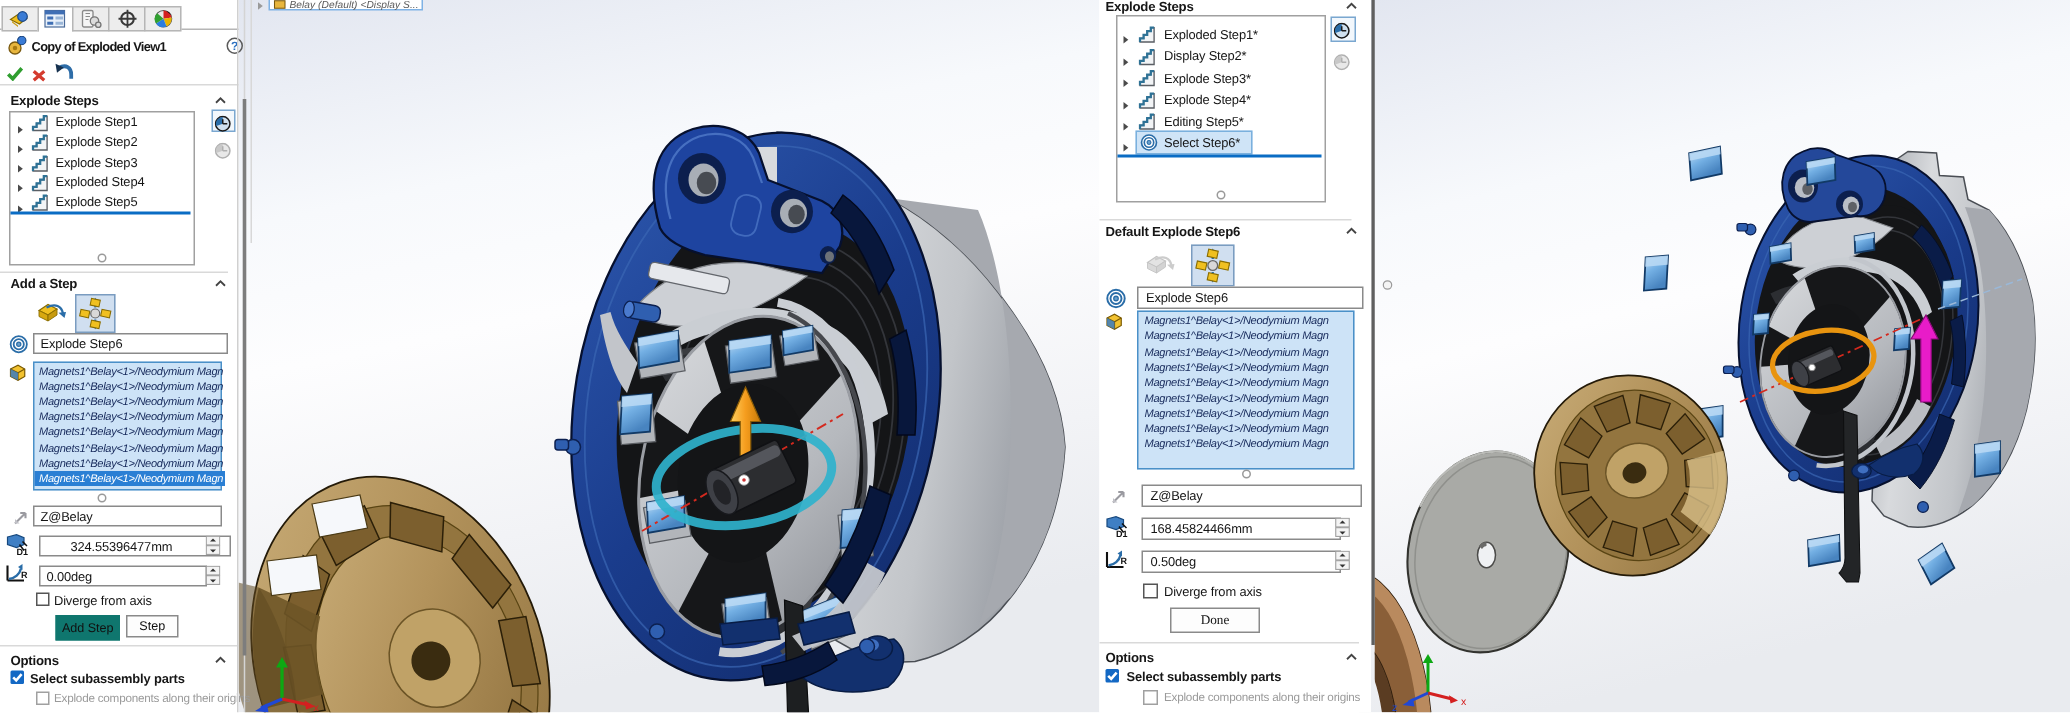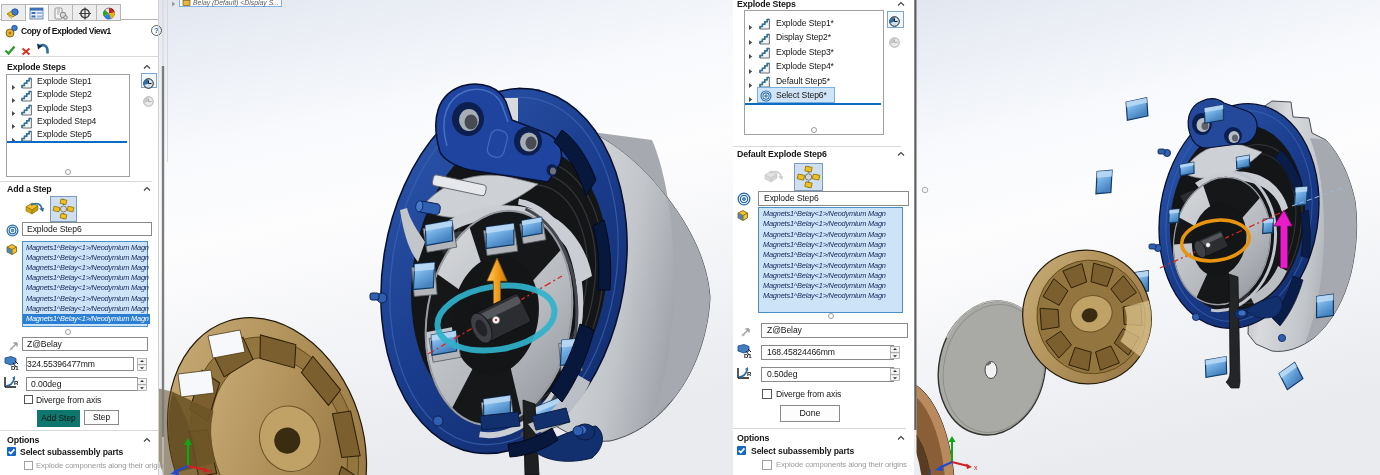--- a/index.html
+++ b/index.html
@@ -645,21 +645,21 @@
  <div class="abs" style="left:8px;top:338px;" id="dirIcoL"><svg width="11" height="11">
         <path d="M2 9 L9 2 M9 2 L5.5 2 M9 2 L9 5.5" stroke="#9a9aa0" stroke-width="1.4" fill="none"></path>
         <path d="M2 9 l3 0 l-3 -3 z" fill="#c0c0c6"></path>
       </svg></div>
  <div class="fld" style="left:22px;top:337px;width:120px;height:12px;line-height:12px;padding-left:4px;">Z@Belay</div>
  <div class="abs" style="left:3px;top:355px;" id="distIcoL"><svg width="16" height="16">
         <path d="M2 3 L8 1.5 L13 3.5 L13 8 L8 10 L2 8 Z" fill="#3f7fc4" stroke="#16487e" stroke-width="0.8"></path>
         <path d="M12 6 L15 9 M10 8 L13 12" stroke="#111" stroke-width="1"></path>
         <text x="8" y="15" font-size="6" font-weight="bold" fill="#111">D1</text>
       </svg></div>
- <div class="fld" style="left:26px;top:357px;width:106px;height:12px;line-height:12px;padding-left:0;">324.55396477mm</div>
+ <div class="fld" style="left:26px;top:357px;width:106px;height:12px;line-height:12px;padding-left:20px;">324.55396477mm</div>
  <div class="abs spin" style="left:136.5px;top:357px;" id="spinL1"><svg width="10" height="13">
         <rect x="0.5" y="0.5" width="9" height="5.8" fill="#f4f4f4" stroke="#9a9a9a" stroke-width="0.7"></rect>
         <rect x="0.5" y="6.8" width="9" height="5.8" fill="#f4f4f4" stroke="#9a9a9a" stroke-width="0.7"></rect>
         <path d="M3 4 l2 -2 l2 2 z" fill="#333"></path>
         <path d="M3 9.3 l2 2 l2 -2 z" fill="#333"></path>
       </svg></div>
  <div class="abs" style="left:3px;top:374px;" id="angIcoL"><svg width="16" height="16">
         <path d="M2 13 L13 13 M2 13 L2 3" stroke="#111" stroke-width="1.4"></path>
         <path d="M3 12 A9 9 0 0 0 11 5" fill="none" stroke="#2a6da8" stroke-width="1.6"></path>
         <path d="M12 2 l-3 2 l3 2 z" fill="#2a6da8"></path>
@@ -704,21 +704,21 @@
     </div>
  <div class="listbox" style="left:11px;top:10px;width:138px;height:123px;"></div>
  <div id="stepsR">
       <div class="abs" style="left:15px;top:17px;"><svg width="5" height="7">
           <path d="M1 1 L4.2 3.5 L1 6 Z" fill="#4a4a4a"></path>
         </svg></div>
       <div class="abs" style="left:25px;top:16px;"><svg width="13" height="12">
           <path d="M2 11 L2 8.6 L4.4 8.6 L4.4 6.2 L6.8 6.2 L6.8 3.8 L9.2 3.8 L9.2 1.4 L11.4 1.4 L11.4 11 Z" fill="#f2f4f6" stroke="#5a5e64" stroke-width="0.9"></path>
           <path d="M2 11 L2 8.6 L4.4 8.6 L4.4 6.2 L6.8 6.2 L6.8 3.8 L9.2 3.8 L9.2 1.4 L11.4 1.4" fill="none" stroke="#2e7296" stroke-width="1.5"></path>
         </svg></div>
-      <div class="row" style="left:43px;top:17.5px;">Explode Step1*</div>
+      <div class="row" style="left:43px;top:17.5px;">Exploded Step1*</div>
       <div class="abs" style="left:15px;top:31.6px;"><svg width="5" height="7">
           <path d="M1 1 L4.2 3.5 L1 6 Z" fill="#4a4a4a"></path>
         </svg></div>
       <div class="abs" style="left:25px;top:30.6px;"><svg width="13" height="12">
           <path d="M2 11 L2 8.6 L4.4 8.6 L4.4 6.2 L6.8 6.2 L6.8 3.8 L9.2 3.8 L9.2 1.4 L11.4 1.4 L11.4 11 Z" fill="#f2f4f6" stroke="#5a5e64" stroke-width="0.9"></path>
           <path d="M2 11 L2 8.6 L4.4 8.6 L4.4 6.2 L6.8 6.2 L6.8 3.8 L9.2 3.8 L9.2 1.4 L11.4 1.4" fill="none" stroke="#2e7296" stroke-width="1.5"></path>
         </svg></div>
       <div class="row" style="left:43px;top:32.1px;">Display Step2*</div>
       <div class="abs" style="left:15px;top:46.2px;"><svg width="5" height="7">
           <path d="M1 1 L4.2 3.5 L1 6 Z" fill="#4a4a4a"></path>
@@ -736,21 +736,21 @@
           <path d="M2 11 L2 8.6 L4.4 8.6 L4.4 6.2 L6.8 6.2 L6.8 3.8 L9.2 3.8 L9.2 1.4 L11.4 1.4" fill="none" stroke="#2e7296" stroke-width="1.5"></path>
         </svg></div>
       <div class="row" style="left:43px;top:61.3px;">Explode Step4*</div>
       <div class="abs" style="left:15px;top:75.4px;"><svg width="5" height="7">
           <path d="M1 1 L4.2 3.5 L1 6 Z" fill="#4a4a4a"></path>
         </svg></div>
       <div class="abs" style="left:25px;top:74.4px;"><svg width="13" height="12">
           <path d="M2 11 L2 8.6 L4.4 8.6 L4.4 6.2 L6.8 6.2 L6.8 3.8 L9.2 3.8 L9.2 1.4 L11.4 1.4 L11.4 11 Z" fill="#f2f4f6" stroke="#5a5e64" stroke-width="0.9"></path>
           <path d="M2 11 L2 8.6 L4.4 8.6 L4.4 6.2 L6.8 6.2 L6.8 3.8 L9.2 3.8 L9.2 1.4 L11.4 1.4" fill="none" stroke="#2e7296" stroke-width="1.5"></path>
         </svg></div>
-      <div class="row" style="left:43px;top:75.9px;">Default Step5*</div>
+      <div class="row" style="left:43px;top:75.9px;">Editing Step5*</div>
       <div class="abs" style="left:15px;top:89px;"><svg width="5" height="7">
           <path d="M1 1 L4.2 3.5 L1 6 Z" fill="#4a4a4a"></path>
         </svg></div>
     </div>
  <div class="abs" style="left:24px;top:86.5px;width:76px;height:14px;background:#cfe4f7;border:1px solid #7ab0dd;"></div>
  <div class="abs" style="left:27px;top:88px;" id="radIcoR0"><svg width="12" height="12" viewBox="0 0 13 13">
         <circle cx="6.5" cy="6.5" r="5.4" fill="#fff" stroke="#2a6da8" stroke-width="1.2"></circle>
         <circle cx="6.5" cy="6.5" r="3.4" fill="none" stroke="#2a6da8" stroke-width="1.2"></circle>
         <circle cx="6.5" cy="6.5" r="1.4" fill="#6aa0cc" stroke="#2a6da8" stroke-width="0.8"></circle>
       </svg></div>
@@ -852,21 +852,21 @@
       </svg></div>
  <div class="fld" style="left:28px;top:367px;width:126px;height:13px;line-height:13px;padding-left:5px;">0.50deg</div>
  <div class="abs spin" style="left:157px;top:367px;" id="spinR2"><svg width="10" height="13">
         <rect x="0.5" y="0.5" width="9" height="5.8" fill="#f4f4f4" stroke="#9a9a9a" stroke-width="0.7"></rect>
         <rect x="0.5" y="6.8" width="9" height="5.8" fill="#f4f4f4" stroke="#9a9a9a" stroke-width="0.7"></rect>
         <path d="M3 4 l2 -2 l2 2 z" fill="#333"></path>
         <path d="M3 9.3 l2 2 l2 -2 z" fill="#333"></path>
       </svg></div>
  <div class="abs" style="left:29px;top:389px;width:8px;height:8px;border:1px solid #555;background:#fff;"></div>
  <div class="row" style="left:43px;top:389px;">Diverge from axis</div>
- <div class="abs" style="left:47px;top:405px;width:58px;height:15px;border:1px solid #8a8a8a;background:#fdfdfd;font-size:8.8px;text-align:center;line-height:15px;color:#111;">Done</div>
+ <div class="abs" style="left:47px;top:405px;width:58px;height:15px;border:1px solid #8a8a8a;background:#fdfdfd;font-size:8.8px;text-align:center;line-height:15px;color:#111;font-family:Liberation Serif, serif;">Done</div>
  <div class="divider" style="top:428px;width:173px;"></div>
  <div class="abs hdr" style="left:4px;top:433px;">Options</div>
  <div class="chev" style="left:164px;top:435px;">
       <svg width="8" height="6">
         <path d="M1 4.5 L4 1.5 L7 4.5" fill="none" stroke="#444" stroke-width="1.2"></path>
       </svg>
     </div>
  <div class="abs" style="left:4px;top:446px;width:9px;height:9px;background:#1368c4;border-radius:1px;">
       <svg width="9" height="9" style="display:block">
         <path d="M1.8 4.6 L3.8 6.6 L7.4 2.4" fill="none" stroke="#fff" stroke-width="1.7"></path>

